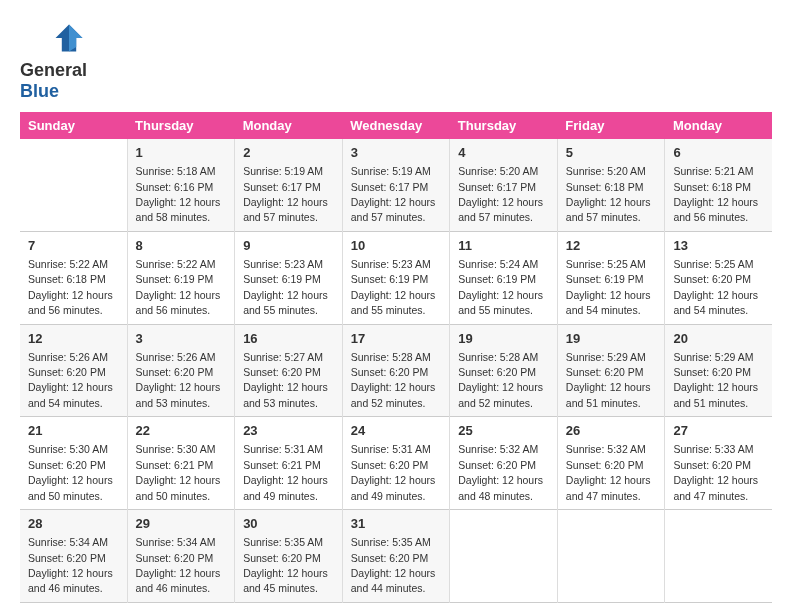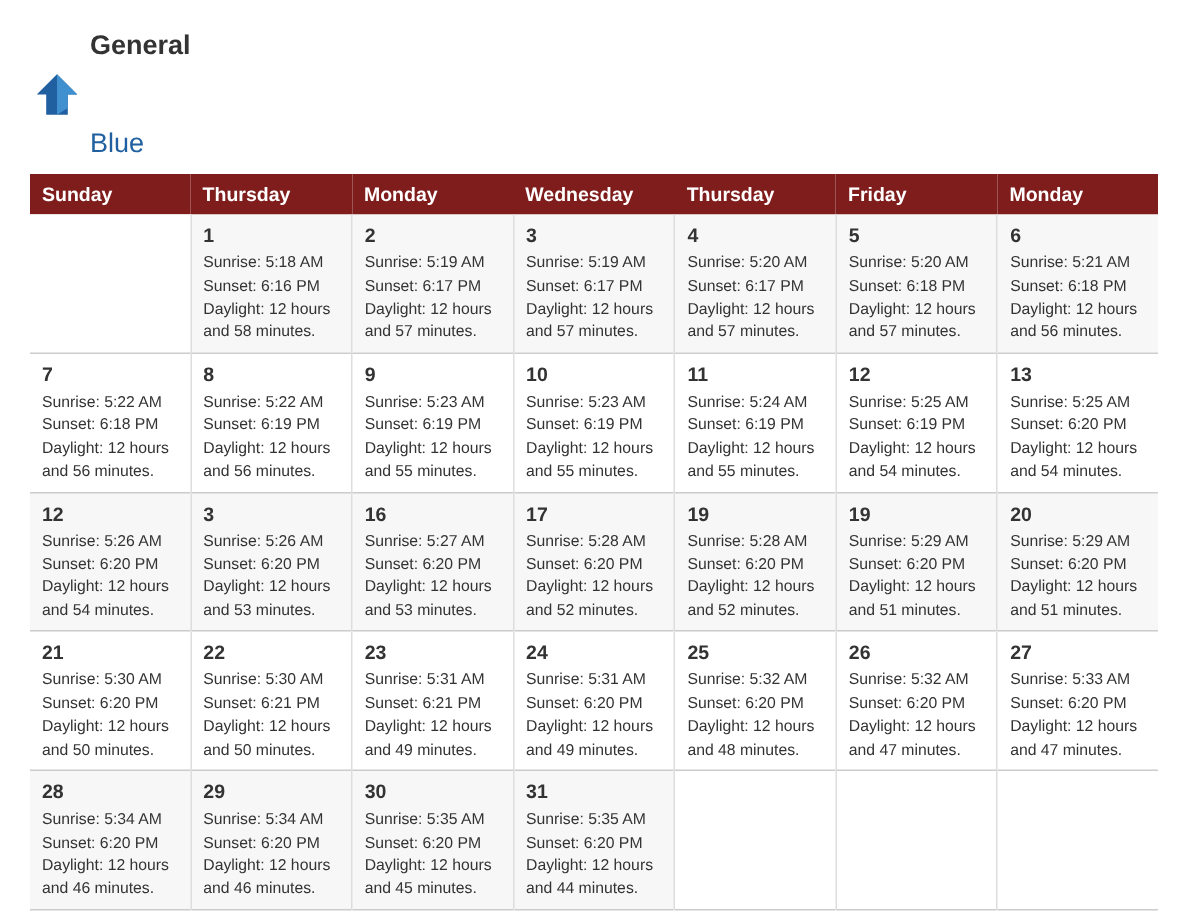--- a/index.html
+++ b/index.html
@@ -11,22 +11,23 @@
       padding: 20px;
     }
     .header-section {
       display: flex;
       justify-content: space-between;
       align-items: flex-start;
       margin-bottom: 10px;
     }
     .logo {
       display: flex;
-      align-items: center;
+      align-items: flex-end;
       gap: 4px;
+      flex-direction: column;
     }
     .logo-icon {
       width: 36px;
       height: 36px;
     }
     .title-section {
       text-align: right;
     }
     .month-title {
       font-size: 36px;
@@ -37,21 +38,21 @@
     .subtitle {
       font-size: 15px;
       color: #555;
     }
     table {
       width: 100%;
       border-collapse: collapse;
       font-size: 11px;
     }
     thead th {
-      background-color: #7f1d1d;
+      background-color: #ec4899;
       color: #fff;
       padding: 6px 8px;
       text-align: left;
       font-size: 13px;
       font-weight: bold;
     }
     tbody tr {
       border-bottom: 1px solid #ccc;
     }
     tbody td {
@@ -81,21 +82,21 @@
 <body>
 
 <div class="header-section">
   <div class="logo">
     <svg class="logo-icon" viewBox="0 0 40 40">
       <polygon points="20,5 35,20 28,20 28,35 12,35 12,20 5,20" fill="#2060a0"></polygon>
       <polygon points="20,5 35,20 28,20 28,30 20,35" fill="#4090d0"></polygon>
     </svg>
     <div>
       <div style="font-size:18px;font-weight:bold;color:#333;">General</div>
-      <div style="font-size:18px;font-weight:normal;color:#2060a0;margin-top:44px;">Blue</div>
+      <div style="font-size:18px;font-weight:bold;color:#2060a0;">Blue</div>
     </div>
   </div>
   <div class="title-section">
     <div class="month-title"></div>
     <div class="subtitle"></div>
   </div>
 </div>
 
 <table>
   <thead>

